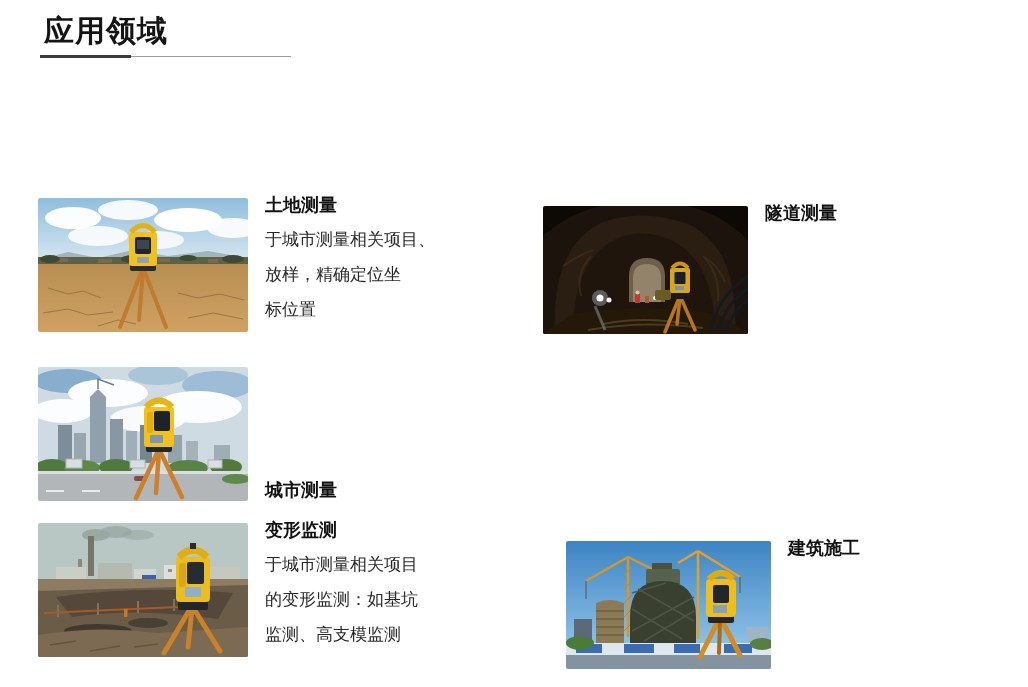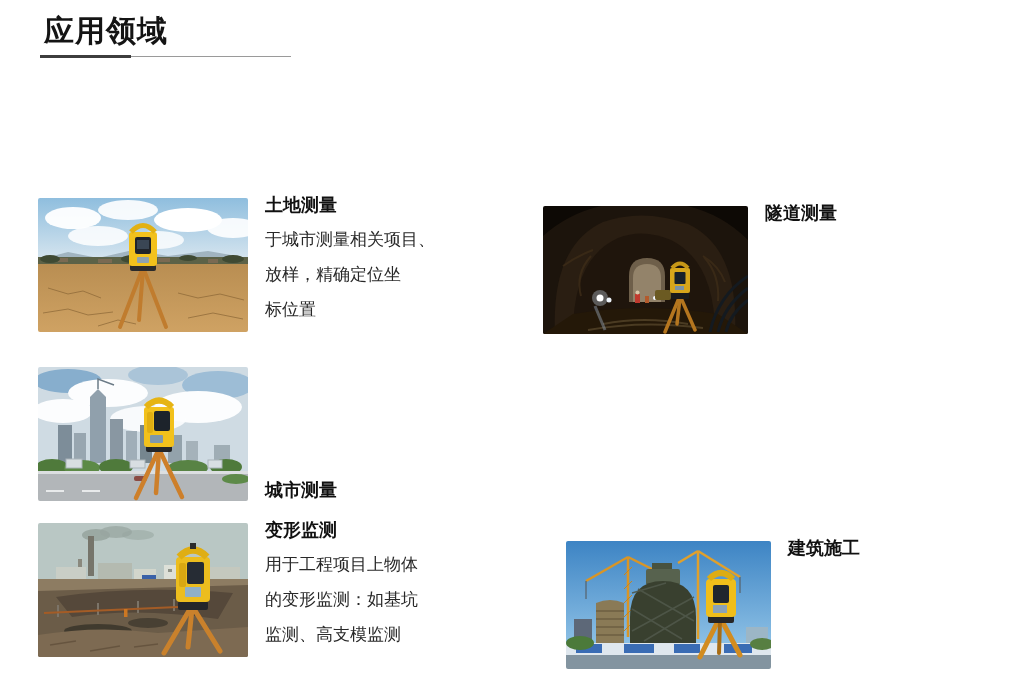--- a/index.html
+++ b/index.html
@@ -273,21 +273,21 @@
         <rect x="138" y="34" width="34" height="45" rx="4" fill="#ecbd1e"></rect>
         <path d="M141 34 q14 -14 28 0" stroke="#dfae14" stroke-width="7" fill="none"></path>
         <rect x="152" y="20" width="6" height="6" fill="#2b2b2b"></rect>
         <rect x="141" y="40" width="7" height="24" rx="2" fill="#d9a812"></rect>
         <rect x="149" y="39" width="17" height="22" rx="2" fill="#262c34"></rect>
         <rect x="147" y="64" width="16" height="10" rx="1" fill="#8fb0c8"></rect>
       </svg>
     </figure>
     <div class="text">
       <h3>变形监测</h3>
-      <p>用于工程项目上物体
+      <p>于城市测量相关项目
 的变形监测：如基坑
 监测、高支模监测</p>
     </div>
   </section>
 
   <section class="card" id="card-build">
     <figure>
       <svg width="205" height="128" viewBox="0 0 205 128">
         <defs>
           <linearGradient id="sky5" x1="0" y1="0" x2="0" y2="1">

